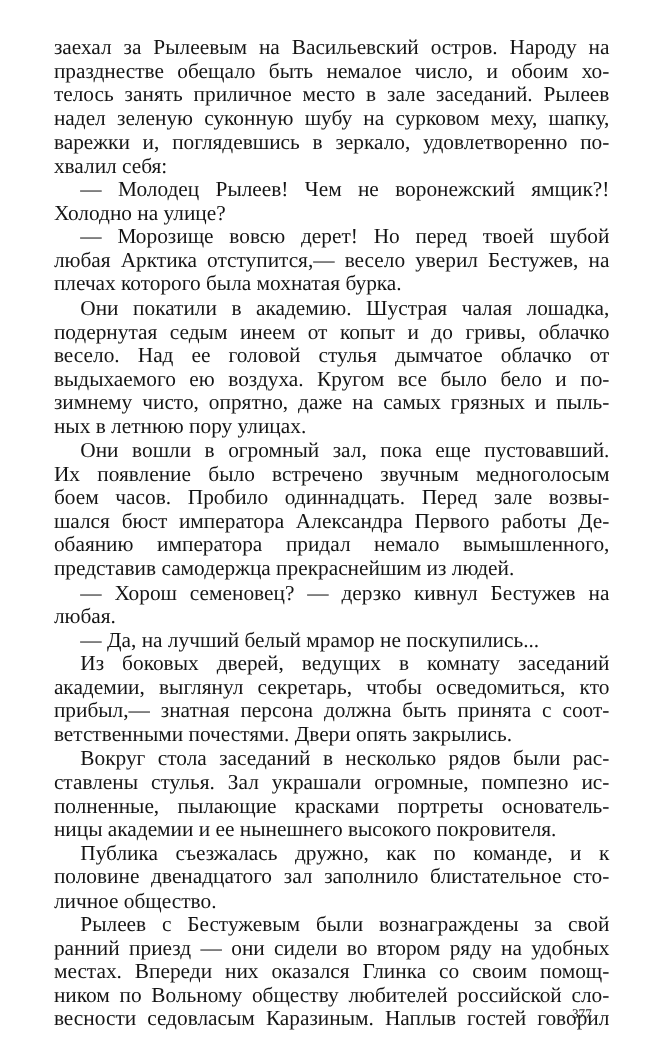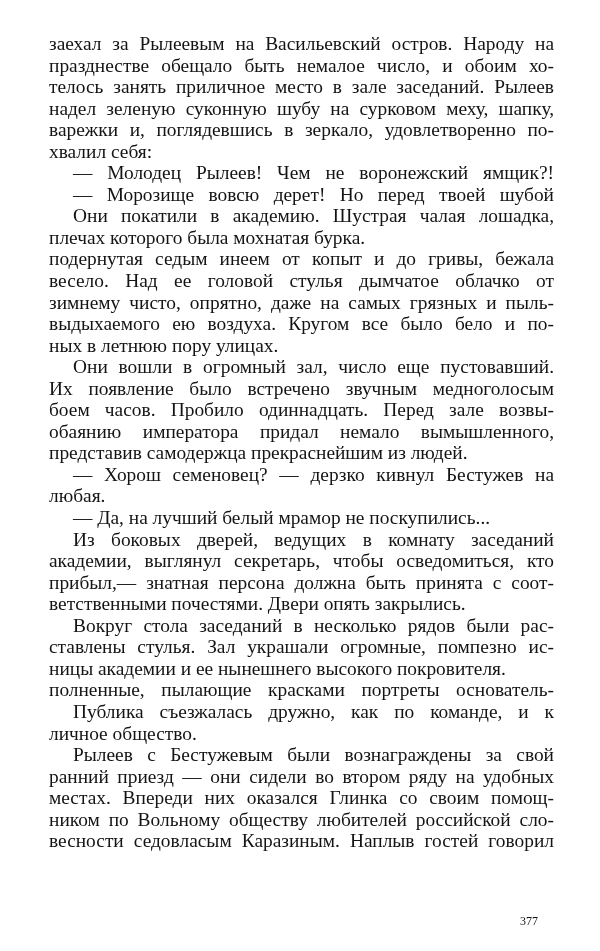--- a/index.html
+++ b/index.html
@@ -25,45 +25,49 @@
 <body>
 
 <div class="page" id="page-text">
     <span class="line">заехал за Рылеевым на Васильевский остров. Народу на</span>
     <span class="line">празднестве обещало быть немалое число, и обоим хо-</span>
     <span class="line">телось занять приличное место в зале заседаний. Рылеев</span>
     <span class="line">надел зеленую суконную шубу на сурковом меху, шапку,</span>
     <span class="line">варежки и, поглядевшись в зеркало, удовлетворенно по-</span>
     <span class="line last">хвалил себя:</span>
     <span class="line indent">— Молодец Рылеев! Чем не воронежский ямщик?!</span>
+    <span class="line last">Холодно на улице?</span>
     <span class="line indent">— Морозище вовсю дерет! Но перед твоей шубой</span>
+    <span class="line">любая Арктика отступится,— весело уверил Бестужев, на</span>
+    <span class="line last">плечах которого была мохнатая бурка.</span>
     <span class="line indent">Они покатили в академию. Шустрая чалая лошадка,</span>
-    <span class="line last">плечах которого была мохнатая бурка.</span>
-    <span class="line">подернутая седым инеем от копыт и до гривы, бежала</span>
+    <span class="line">подернутая седым инеем от копыт и до гривы, облачко</span>
     <span class="line">весело. Над ее головой стулья дымчатое облачко от</span>
+    <span class="line">выдыхаемого ею воздуха. Кругом все было бело и по-</span>
     <span class="line">зимнему чисто, опрятно, даже на самых грязных и пыль-</span>
-    <span class="line">выдыхаемого ею воздуха. Кругом все было бело и по-</span>
     <span class="line last">ных в летнюю пору улицах.</span>
-    <span class="line indent">Они вошли в огромный зал, число еще пустовавший.</span>
+    <span class="line indent">Они вошли в огромный зал, пока еще пустовавший.</span>
     <span class="line">Их появление было встречено звучным медноголосым</span>
     <span class="line">боем часов. Пробило одиннадцать. Перед зале возвы-</span>
+    <span class="line">шался бюст императора Александра Первого работы Де-</span>
     <span class="line">обаянию императора придал немало вымышленного,</span>
     <span class="line last">представив самодержца прекраснейшим из людей.</span>
     <span class="line indent">— Хорош семеновец? — дерзко кивнул Бестужев на</span>
     <span class="line last">любая.</span>
     <span class="line indent last">— Да, на лучший белый мрамор не поскупились...</span>
     <span class="line indent">Из боковых дверей, ведущих в комнату заседаний</span>
     <span class="line">академии, выглянул секретарь, чтобы осведомиться, кто</span>
     <span class="line">прибыл,— знатная персона должна быть принята с соот-</span>
     <span class="line last">ветственными почестями. Двери опять закрылись.</span>
     <span class="line indent">Вокруг стола заседаний в несколько рядов были рас-</span>
     <span class="line">ставлены стулья. Зал украшали огромные, помпезно ис-</span>
+    <span class="line">полненные, пылающие красками портреты основатель-</span>
     <span class="line last">ницы академии и ее нынешнего высокого покровителя.</span>
-    <span class="line">полненные, пылающие красками портреты основатель-</span>
     <span class="line indent">Публика съезжалась дружно, как по команде, и к</span>
+    <span class="line">половине двенадцатого зал заполнило блистательное сто-</span>
     <span class="line last">личное общество.</span>
     <span class="line indent">Рылеев с Бестужевым были вознаграждены за свой</span>
     <span class="line">ранний приезд — они сидели во втором ряду на удобных</span>
     <span class="line">местах. Впереди них оказался Глинка со своим помощ-</span>
     <span class="line">ником по Вольному обществу любителей российской сло-</span>
     <span class="line">весности седовласым Каразиным. Наплыв гостей говорил</span>
   </div>
 <div class="page-number">377</div>
 
 </body></html>

